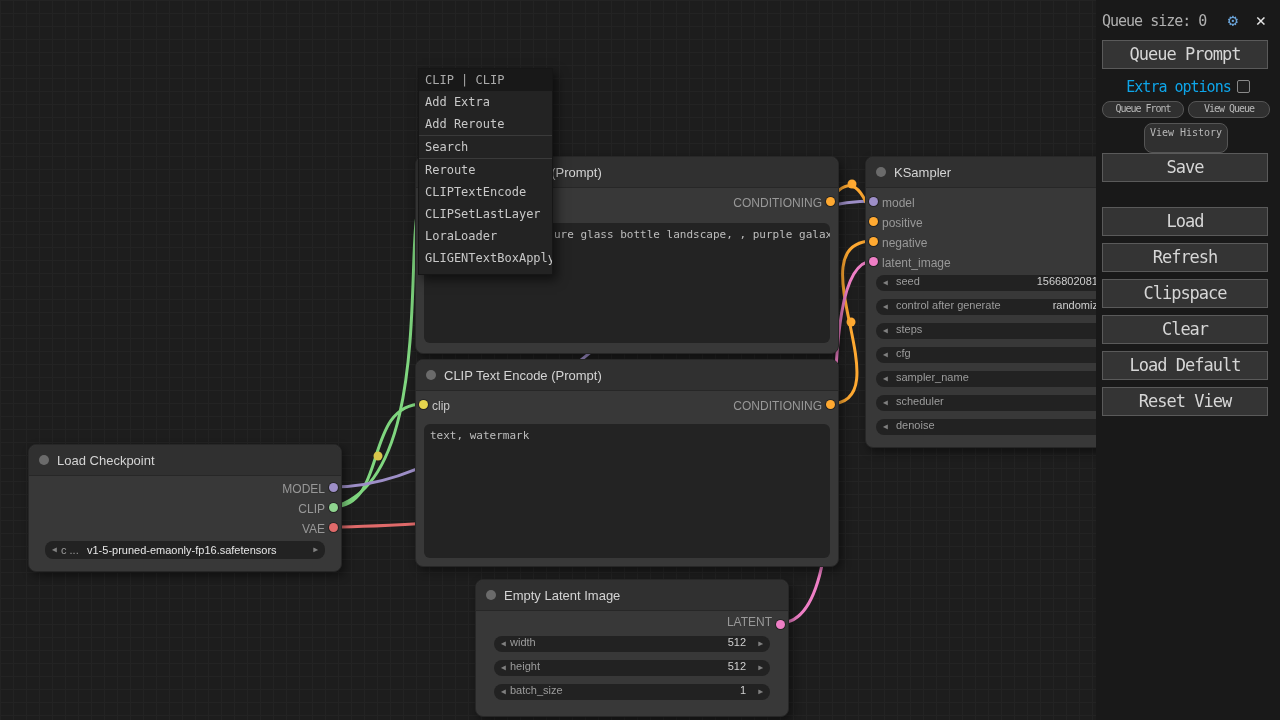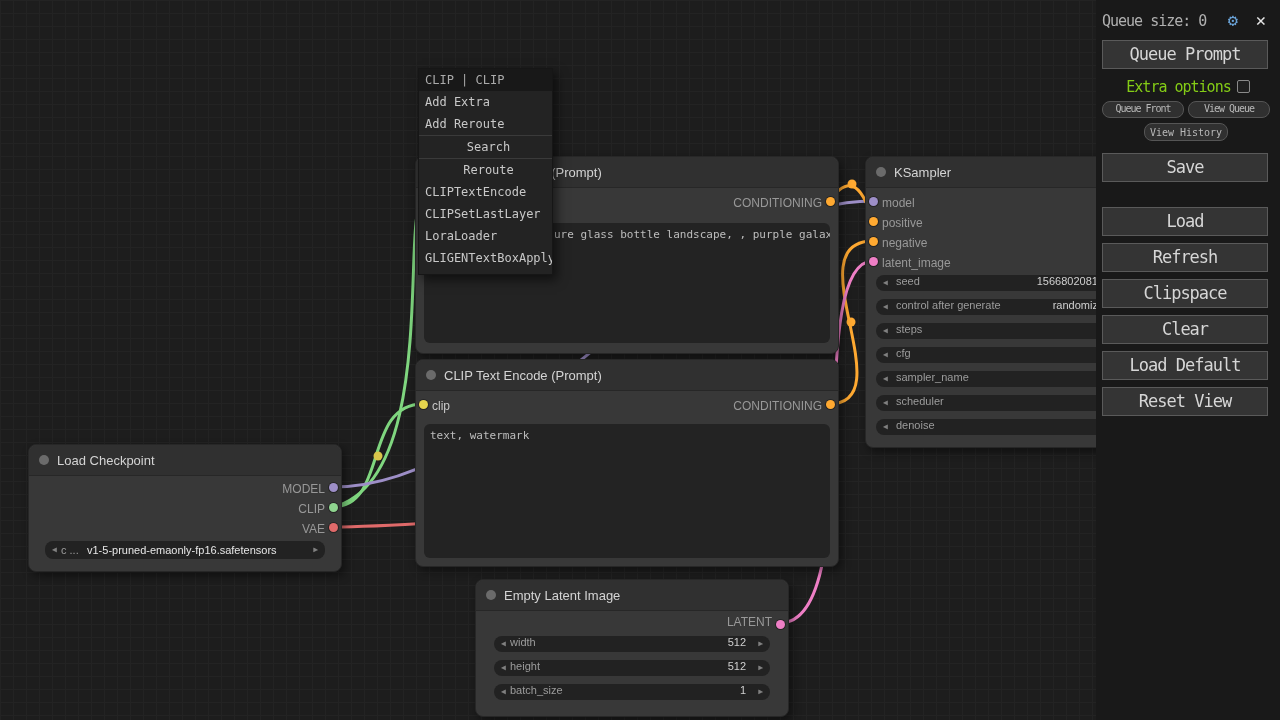--- a/index.html
+++ b/index.html
@@ -40,36 +40,36 @@
   .pill .wvalue{position:absolute;right:22px;top:0;line-height:16px;font:11px "Liberation Sans",sans-serif;color:#cfcfcf;white-space:nowrap;}
   .pill.tall{height:18px;}
   .pill.tall .arr{line-height:18px;}
   .pill.tall .wlabel,.pill.tall .wvalue{line-height:18px;}
 
   
   .ctxmenu{position:absolute;left:418px;top:68px;width:133px;z-index:20;background:#232323;
            border:1px solid #161616;box-shadow:4px 5px 10px rgba(0,0,0,.55);font:12px "DejaVu Sans Mono",monospace;color:#c8c8c8;}
   .ctxmenu .hdr{height:22px;line-height:22px;padding-left:6px;background:#181818;color:#aaa;}
   .ctxmenu .item{height:22px;line-height:22px;padding-left:6px;white-space:nowrap;overflow:hidden;}
-  .ctxmenu .sep{border-top:1px solid #3a3a3a;text-align:center;}
+  .ctxmenu .sep{border-top:1px solid #3a3a3a;}
   .ctxmenu .pad{height:5px;}
 
   
   .sidebar{position:absolute;left:1096px;top:0;width:184px;height:720px;background:#191919;z-index:10;}
   .sb-top{position:absolute;top:10px;left:6px;right:6px;height:22px;}
   .sb-queue{position:absolute;left:0;top:2px;font-size:15px;color:#b0b0b0;letter-spacing:-1px;}
   .sb-gear{position:absolute;right:36px;top:0;font-size:17px;color:#6aa3d8;cursor:pointer;}
   .sb-close{position:absolute;right:8px;top:0;font-size:17px;color:#e4e4e4;cursor:pointer;}
   .sb-btn{position:absolute;left:6px;width:164px;height:27px;background:#343434;border:1px solid #5a5a5a;border-radius:0;
           color:#d6d6d6;font:17px "DejaVu Sans Mono",monospace;text-align:center;line-height:27px;cursor:pointer;letter-spacing:-1px;}
-  .sb-extra{position:absolute;top:78px;left:0;width:184px;text-align:center;font-size:15px;color:#84cc16;letter-spacing:-1px;}
+  .sb-extra{position:absolute;top:78px;left:0;width:184px;text-align:center;font-size:15px;color:#0ea5e9;letter-spacing:-1px;}
   .sb-check{display:inline-block;width:11px;height:11px;border:1px solid #8a8a8a;border-radius:2px;vertical-align:-1px;margin-left:6px;background:#1f1f1f;}
   .sb-small{position:absolute;height:15px;background:#303030;border:1px solid #555;border-radius:8px;color:#b8b8b8;
             font:10px "DejaVu Sans Mono",monospace;text-align:center;line-height:14px;cursor:pointer;letter-spacing:-1px;}
-  .sb-history{position:absolute;left:48px;top:123px;width:84px;height:18px;background:#303030;border:1px solid #555;border-radius:8px;
+  .sb-history{position:absolute;left:48px;top:123px;width:84px;height:30px;background:#303030;border:1px solid #555;border-radius:8px;
               color:#b8b8b8;font:10px "DejaVu Sans Mono",monospace;text-align:center;line-height:13px;padding-top:2px;box-sizing:border-box;cursor:pointer;}
 </style>
 </head>
 <body>
 
 <div class="canvas"></div>
 
 <svg class="wires" width="1280" height="720">
   <path d="M333,507 C 388,507 363,404 423,404" stroke="#7fd67f" stroke-width="3" fill="none"></path>
   <path d="M333,507 C 440,480 400,210 423,201" stroke="#7fd67f" stroke-width="3" fill="none"></path>

